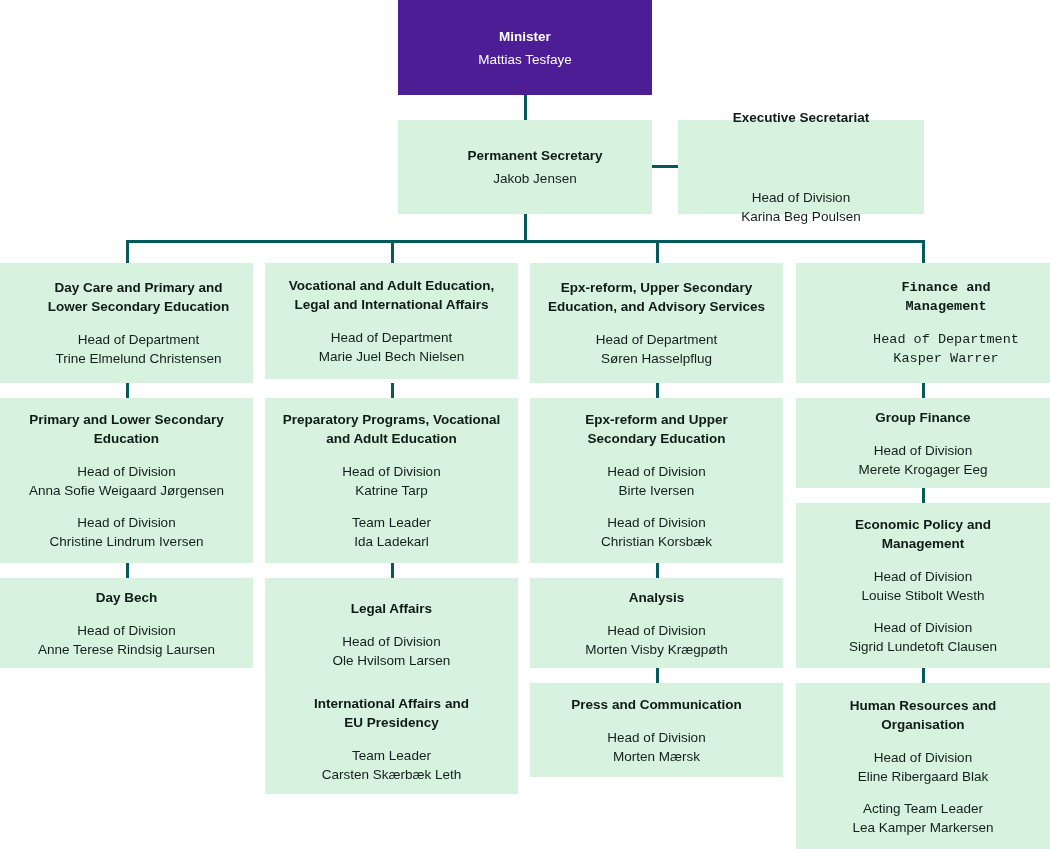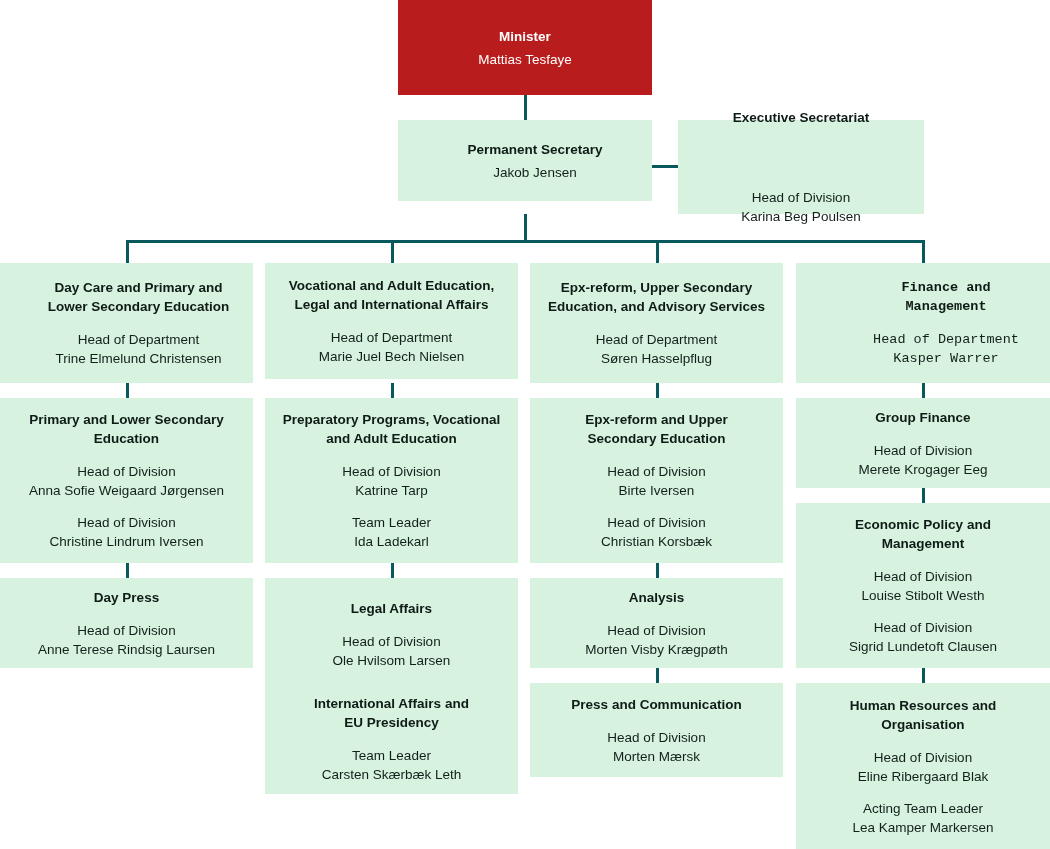--- a/index.html
+++ b/index.html
@@ -11,21 +11,21 @@
   #chart{position:relative;width:1050px;height:849px;}
 
   .node{
     position:absolute;
     background:#d7f2de;
     box-sizing:border-box;
     display:flex;flex-direction:column;justify-content:center;align-items:center;
     text-align:center;
     padding:6px 12px;
   }
-  .node.root{background:#b91c1c;}
+  .node.root{background:#4c1d95;}
   .node .title{
     font-weight:bold;
     font-size:13.5px;
     line-height:19px;
     color:#0f1b17;
     margin:0;
   }
   .node.root .title{color:#ffffff;}
   .node .person{
     font-size:13.5px;
@@ -75,21 +75,21 @@
   <div class="conn v" style="left:922px;top:488px;height:15px;"></div>
   <div class="conn v" style="left:922px;top:668px;height:15px;"></div>
 
   <div class="node root" style="left:398px;top:0px;width:254px;height:95px;">
     <div class="title">Minister</div>
     <div class="person-block tight">
       <div class="person">Mattias Tesfaye</div>
     </div>
   </div>
 
-  <div class="node" style="left:398px;top:120px;width:254px;height:81px;padding-left:32px;">
+  <div class="node" style="left:398px;top:120px;width:254px;height:94px;padding-left:32px;">
     <div class="title">Permanent Secretary</div>
     <div class="person-block tight">
       <div class="person">Jakob Jensen</div>
     </div>
   </div>
 
   <div class="node" style="left:678px;top:120px;width:246px;height:94px;gap:47px;">
     <div class="title">Executive Secretariat</div>
     <div class="person-block">
       <div class="person">Head of Division</div>
@@ -113,21 +113,21 @@
       <div class="person">Head of Division</div>
       <div class="person">Anna Sofie Weigaard Jørgensen</div>
     </div>
     <div class="person-block">
       <div class="person">Head of Division</div>
       <div class="person">Christine Lindrum Iversen</div>
     </div>
   </div>
 
   <div class="node" style="left:0px;top:578px;width:253px;height:90px;">
-    <div class="title">Day Press</div>
+    <div class="title">Day Bech</div>
     <div class="person-block">
       <div class="person">Head of Division</div>
       <div class="person">Anne Terese Rindsig Laursen</div>
     </div>
   </div>
 
   <div class="node" style="left:265px;top:263px;width:253px;height:116px;justify-content:center;">
     <div class="title">Vocational and Adult Education,</div>
     <div class="title">Legal and International Affairs</div>
     <div class="person-block">

